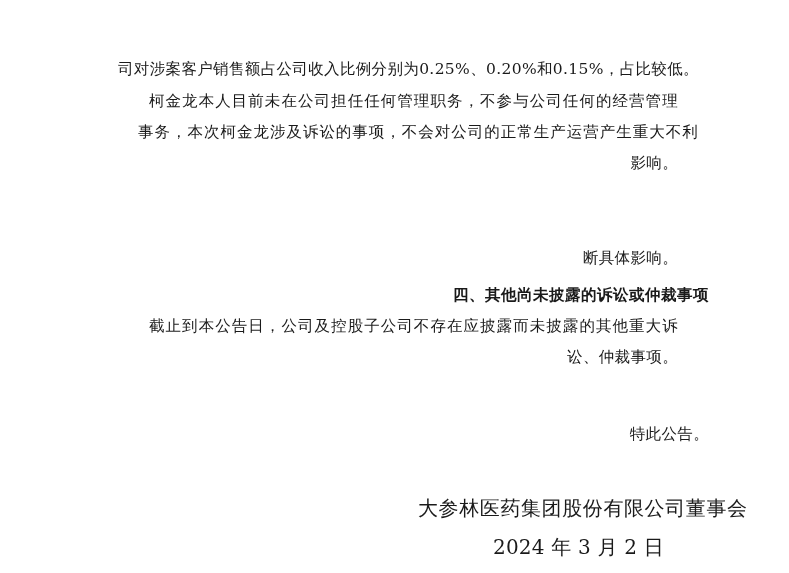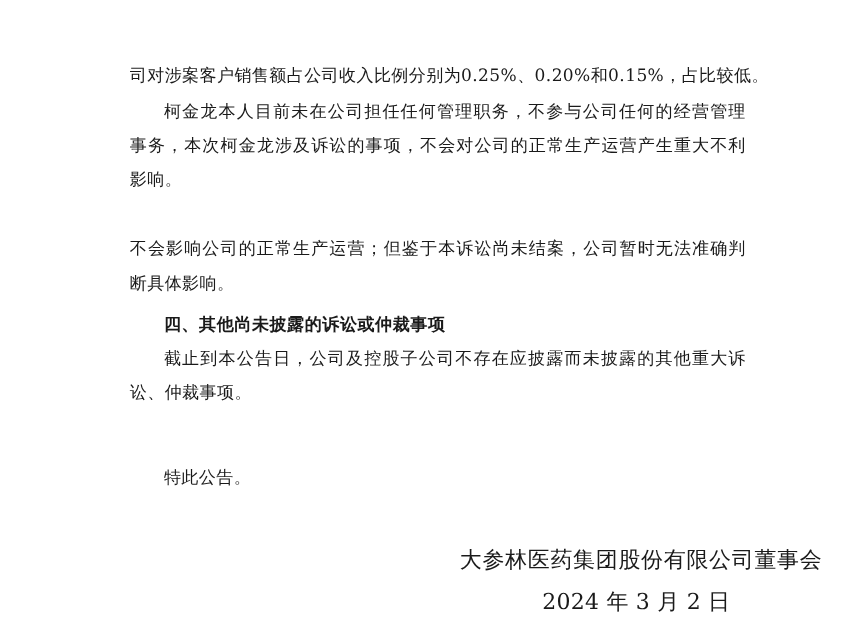--- a/index.html
+++ b/index.html
@@ -24,20 +24,21 @@
       background: #ffffff;
     }
     .line {
       position: absolute;
       left: 118px;
       width: 560px;
       font-size: 15.5px;
       line-height: 20px;
       white-space: nowrap;
       letter-spacing: 0.35px;
+      text-align: right;
     }
     .indent { left: 149px; }
     .justify {
       text-align: justify;
       text-align-last: justify;
     }
     .heading {
       font-weight: bold;
       font-family: "DejaVu Sans", "Liberation Sans", sans-serif;
       letter-spacing: 0.5px;
@@ -51,24 +52,23 @@
     }
   </style>
 </head>
 <body>
 
 <div class="page">
 
   <div class="line" style="top:59px;">司对涉案客户销售额占公司收入比例分别为0.25%、0.20%和0.15%，占比较低。</div>
 
   <div class="line indent justify" style="top:91px; width:529px;">柯金龙本人目前未在公司担任任何管理职务，不参与公司任何的经营管理</div>
-  <div class="line justify" style="top:122px;">事务，本次柯金龙涉及诉讼的事项，不会对公司的正常生产运营产生重大不利</div>
+  <div class="line justify" style="top:122px;margin-left:20px;">事务，本次柯金龙涉及诉讼的事项，不会对公司的正常生产运营产生重大不利</div>
   <div class="line" style="top:153px;">影响。</div>
 
-  <div class="line justify" style="top:216px;">不会影响公司的正常生产运营；但鉴于本诉讼尚未结案，公司暂时无法准确判</div>
   <div class="line indent heading" style="top:285px;">四、其他尚未披露的诉讼或仲裁事项</div>
 
   <div class="line" style="top:248px;">断具体影响。</div>
 
   <div class="line indent justify" style="top:316px; width:529px;">截止到本公告日，公司及控股子公司不存在应披露而未披露的其他重大诉</div>
   <div class="line" style="top:347px;">讼、仲裁事项。</div>
 
   <div class="line indent" style="top:424px;">特此公告。</div>
 
   <div class="sig" style="left:418px; top:498px;">大参林医药集团股份有限公司董事会</div>

